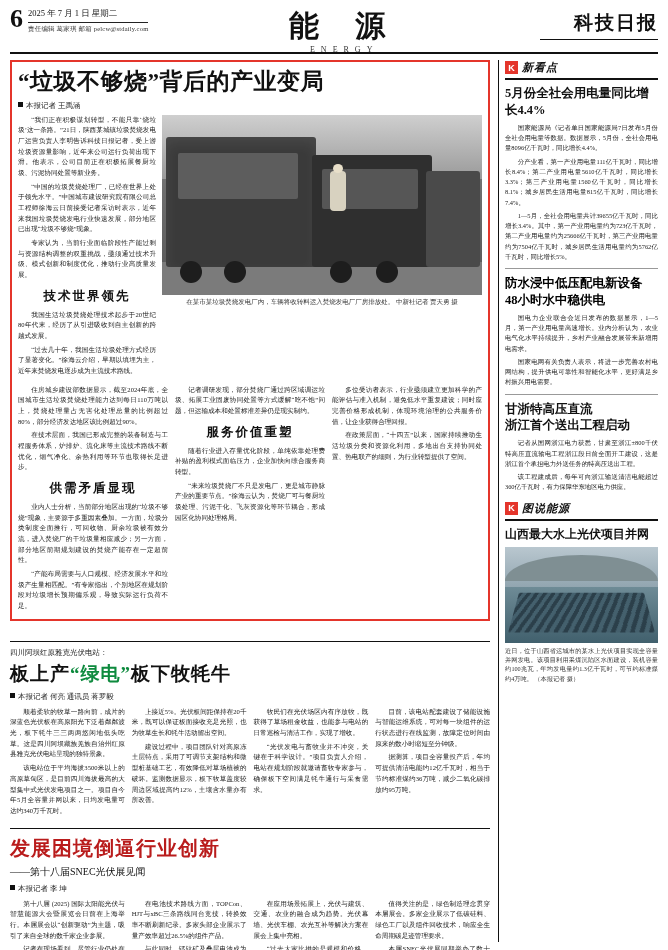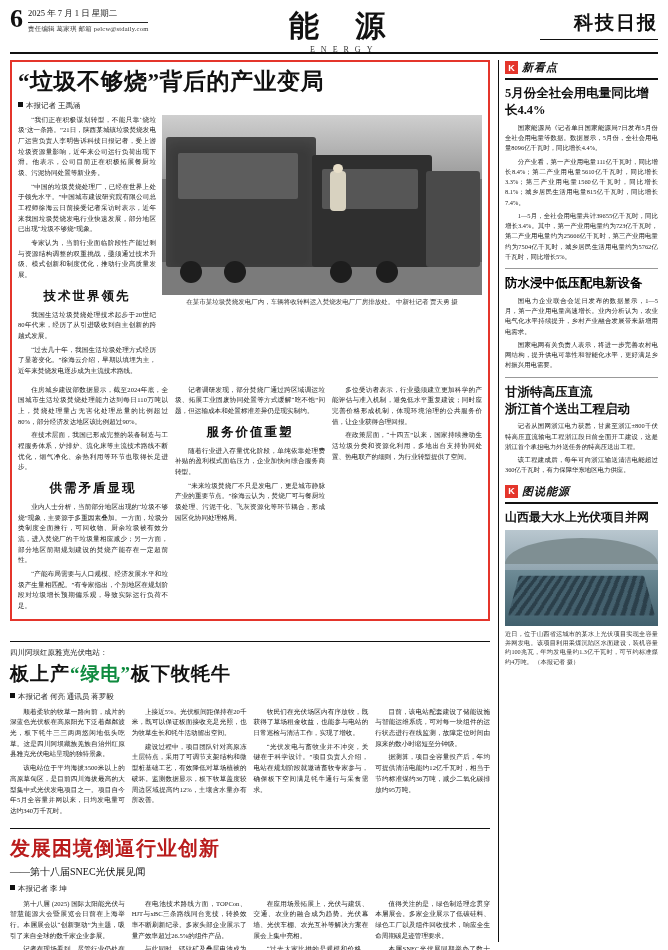--- a/index.html
+++ b/index.html
@@ -262,20 +262,21 @@
       <div class="r-text">
         <p>国家能源局《记者单日国家能源局7日发布5月份全社会用电量等数据。数据显示，5月份，全社会用电量8096亿千瓦时，同比增长4.4%。</p>
         <p>分产业看，第一产业用电量111亿千瓦时，同比增长8.4%；第二产业用电量5610亿千瓦时，同比增长3.3%；第三产业用电量1560亿千瓦时，同比增长8.1%；城乡居民生活用电量815亿千瓦时，同比增长7.4%。</p>
         <p>1—5月，全社会用电量共计39655亿千瓦时，同比增长3.4%。其中，第一产业用电量约为723亿千瓦时，第二产业用电量约为25666亿千瓦时，第三产业用电量约为7504亿千瓦时，城乡居民生活用电量约为5762亿千瓦时，同比增长5%。</p>
       </div>
 
       <div class="r-rule"></div>
 
       <div class="r-head red">
         <div>防水浸中低压配电新设备</div>
+        <div>48小时水中稳供电</div>
       </div>
       <div class="r-text">
         <p>国电力企业联合会近日发布的数据显示，1—5月，第一产业用电量高速增长。业内分析认为，农业电气化水平持续提升，乡村产业融合发展带来新增用电需求。</p>
         <p>国家电网有关负责人表示，将进一步完善农村电网结构，提升供电可靠性和智能化水平，更好满足乡村振兴用电需要。</p>
       </div>
 
       <div class="r-rule"></div>
 
       <div class="r-head">
         <div>甘浙特高压直流</div>

